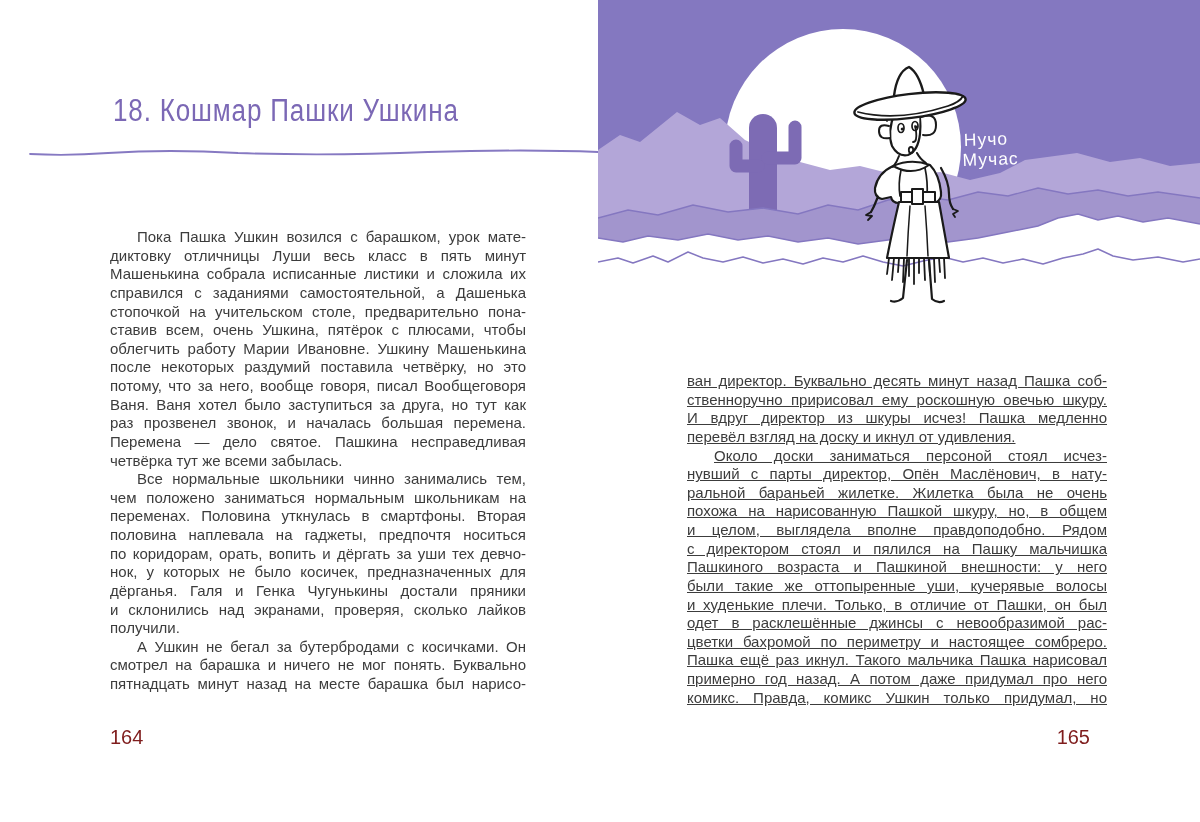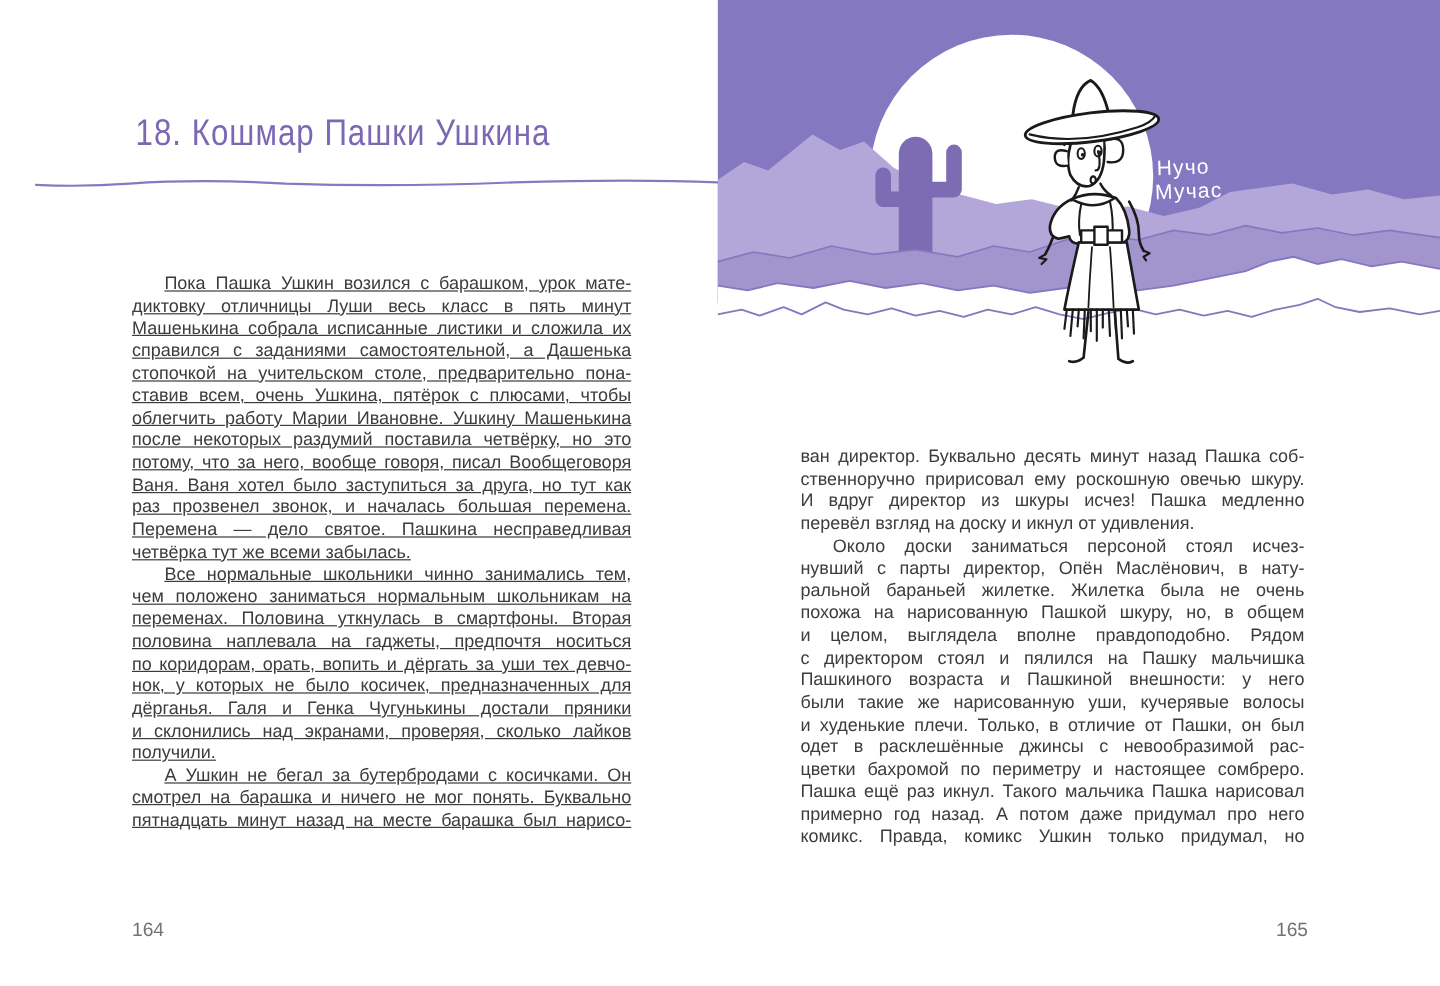--- a/index.html
+++ b/index.html
@@ -9,28 +9,28 @@
   }
   .chapter-title{
     position:absolute;left:113px;top:93px;
     font-size:31px;color:#7b68b5;letter-spacing:1px;white-space:nowrap;
     transform:scaleX(.84);transform-origin:left top;
   }
   .rule-svg{position:absolute;left:28px;top:144px;}
   .textcol{
     position:absolute;font-size:15px;line-height:18.62px;color:#3c3c3c;
   }
-  .textcol-left{left:110px;top:228px;width:416px;text-decoration:underline;}
-  .textcol-right{left:667px;top:372px;width:420px;}
+  .textcol-left{left:110px;top:228px;width:416px;}
+  .textcol-right{left:687px;top:372px;width:420px;text-decoration:underline;}
   .para{margin:0;padding:0;}
   .tline{white-space:nowrap;text-align:justify;text-align-last:justify;}
   .tline.indent{text-indent:27px;}
   .tline.endline{text-align-last:left;}
   .pagenum{
-    position:absolute;top:767px;font-size:16px;color:#737373;
+    position:absolute;top:726px;font-size:20px;color:#7f1d1d;
   }
   .pagenum-left{left:110px;}
   .pagenum-right{right:110px;text-align:right;}
   .illustration{position:absolute;left:598px;top:0;}
 </style>
 </head>
 <body>
 
 <div class="chapter-title">18. Кошмар Пашки Ушкина</div>
 
@@ -183,21 +183,21 @@
       <div class="tline endline">перевёл взгляд на доску и икнул от удивления.</div>
     </div>
     <div class="para">
       <div class="tline indent">Около доски заниматься персоной стоял исчез-</div>
       <div class="tline">нувший с парты директор, Опён Маслёнович, в нату-</div>
       <div class="tline">ральной бараньей жилетке. Жилетка была не очень</div>
       <div class="tline">похожа на нарисованную Пашкой шкуру, но, в общем</div>
       <div class="tline">и целом, выглядела вполне правдоподобно. Рядом</div>
       <div class="tline">с директором стоял и пялился на Пашку мальчишка</div>
       <div class="tline">Пашкиного возраста и Пашкиной внешности: у него</div>
-      <div class="tline">были такие же нарисованную уши, кучерявые волосы</div>
+      <div class="tline">были такие же оттопыренные уши, кучерявые волосы</div>
       <div class="tline">и худенькие плечи. Только, в отличие от Пашки, он был</div>
       <div class="tline">одет в расклешённые джинсы с невообразимой рас-</div>
       <div class="tline">цветки бахромой по периметру и настоящее сомбреро.</div>
       <div class="tline">Пашка ещё раз икнул. Такого мальчика Пашка нарисовал</div>
       <div class="tline">примерно год назад. А потом даже придумал про него</div>
       <div class="tline">комикс. Правда, комикс Ушкин только придумал, но</div>
     </div>
   </div>
 
 <div class="pagenum pagenum-right">165</div>

